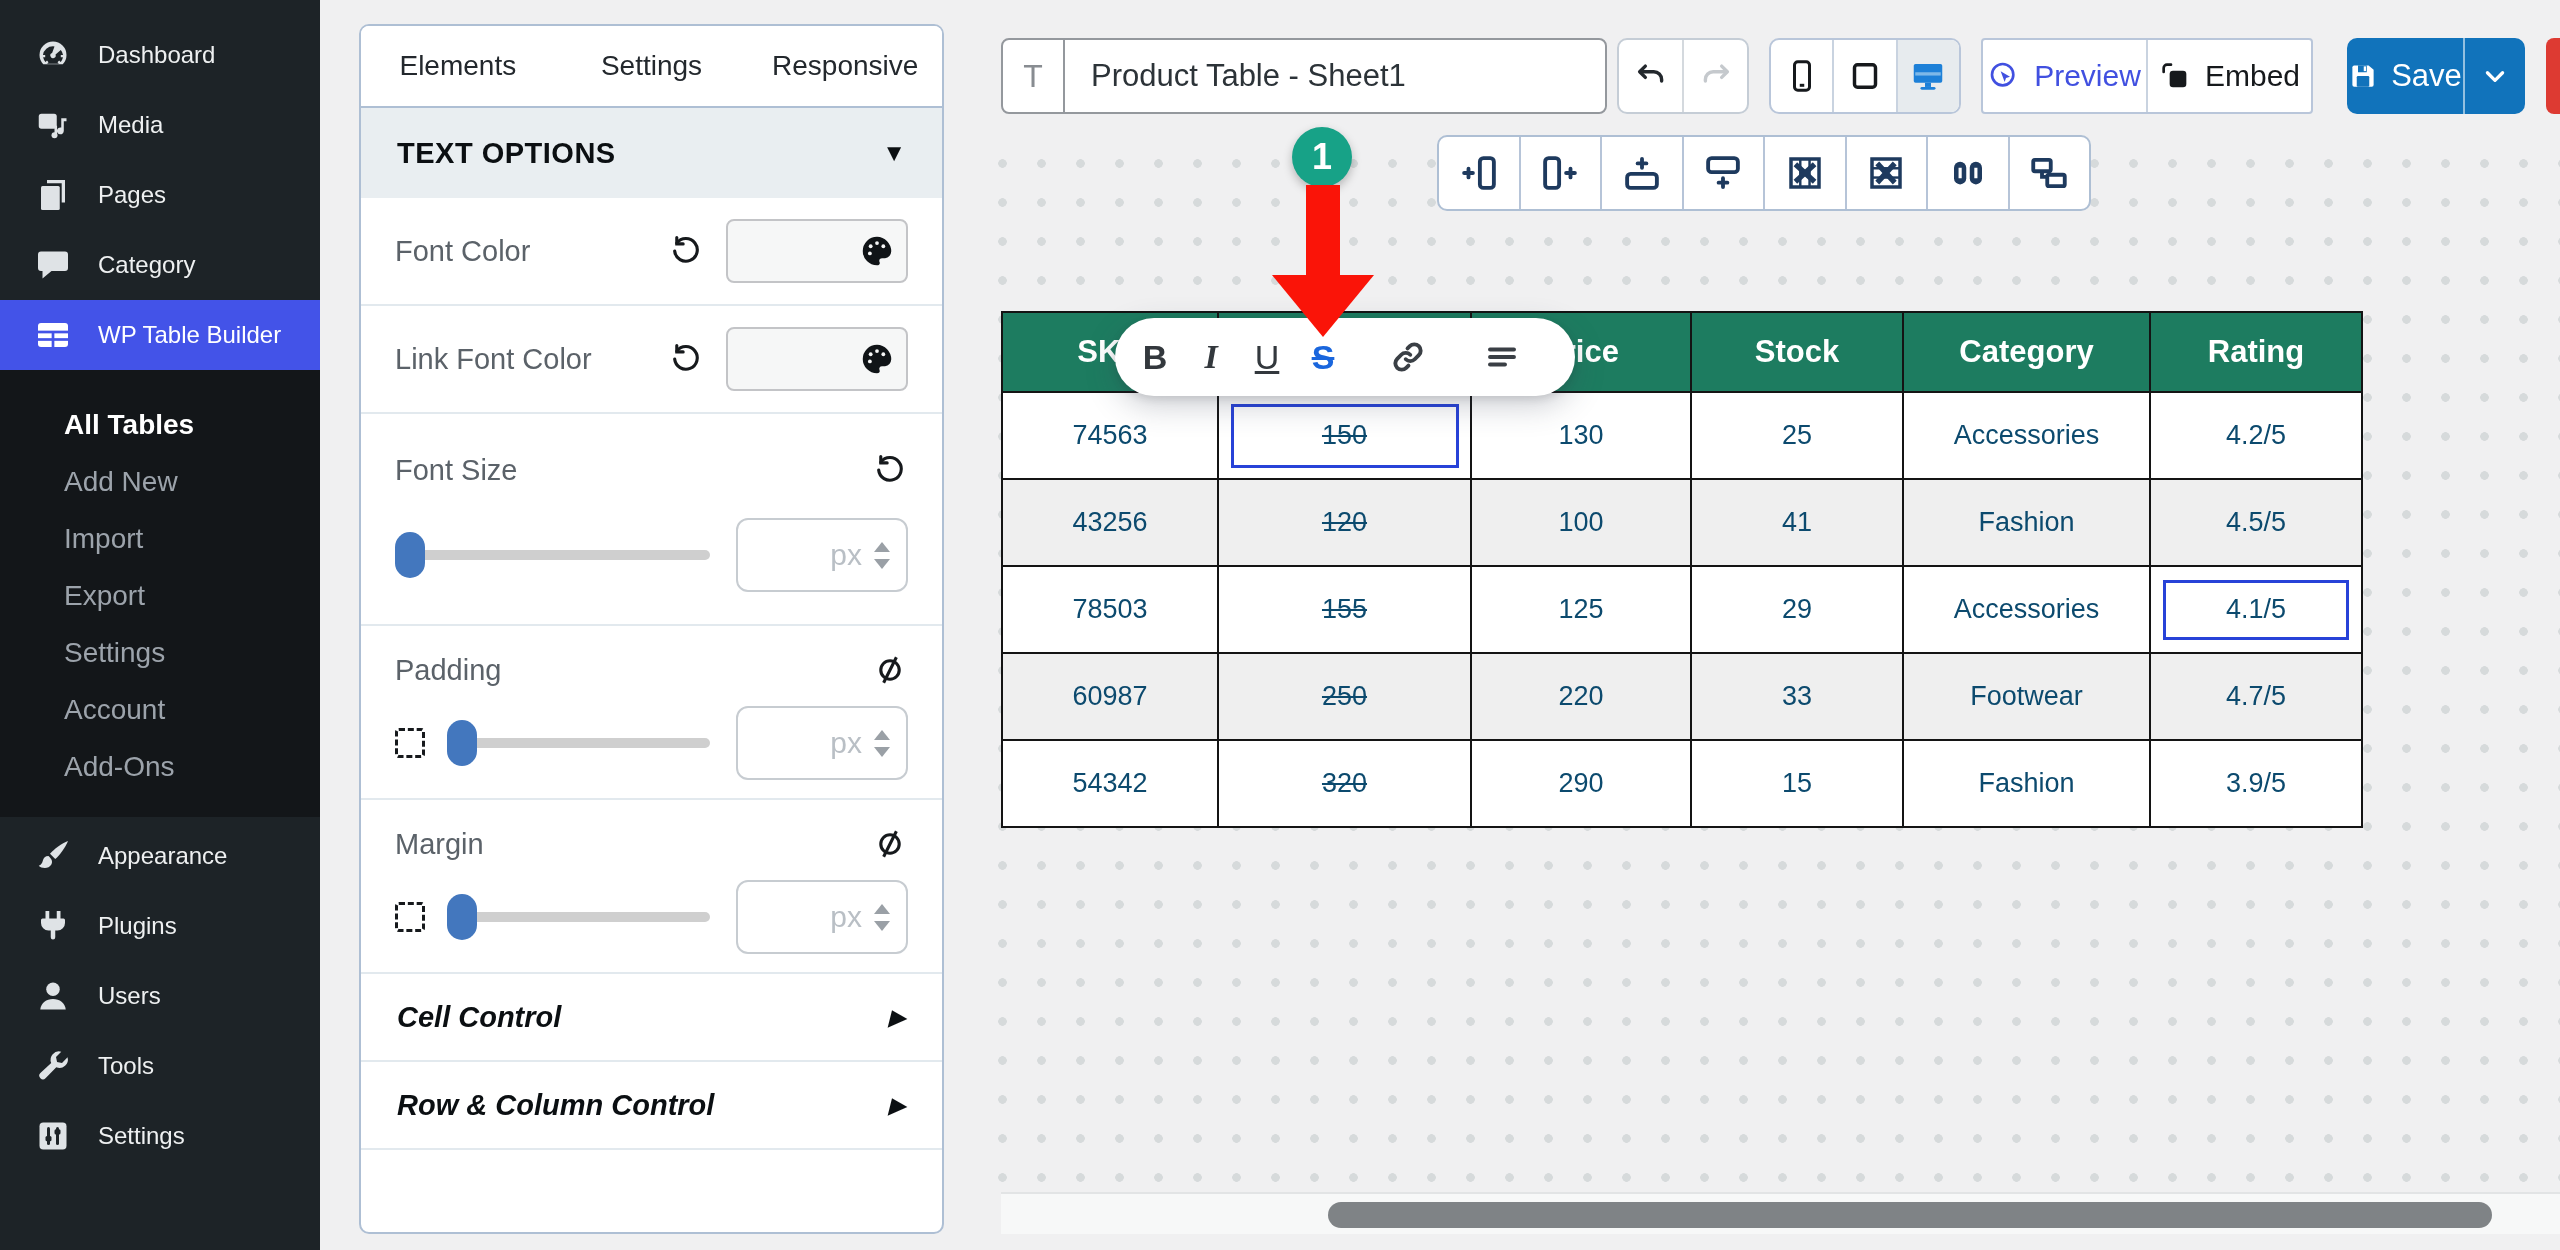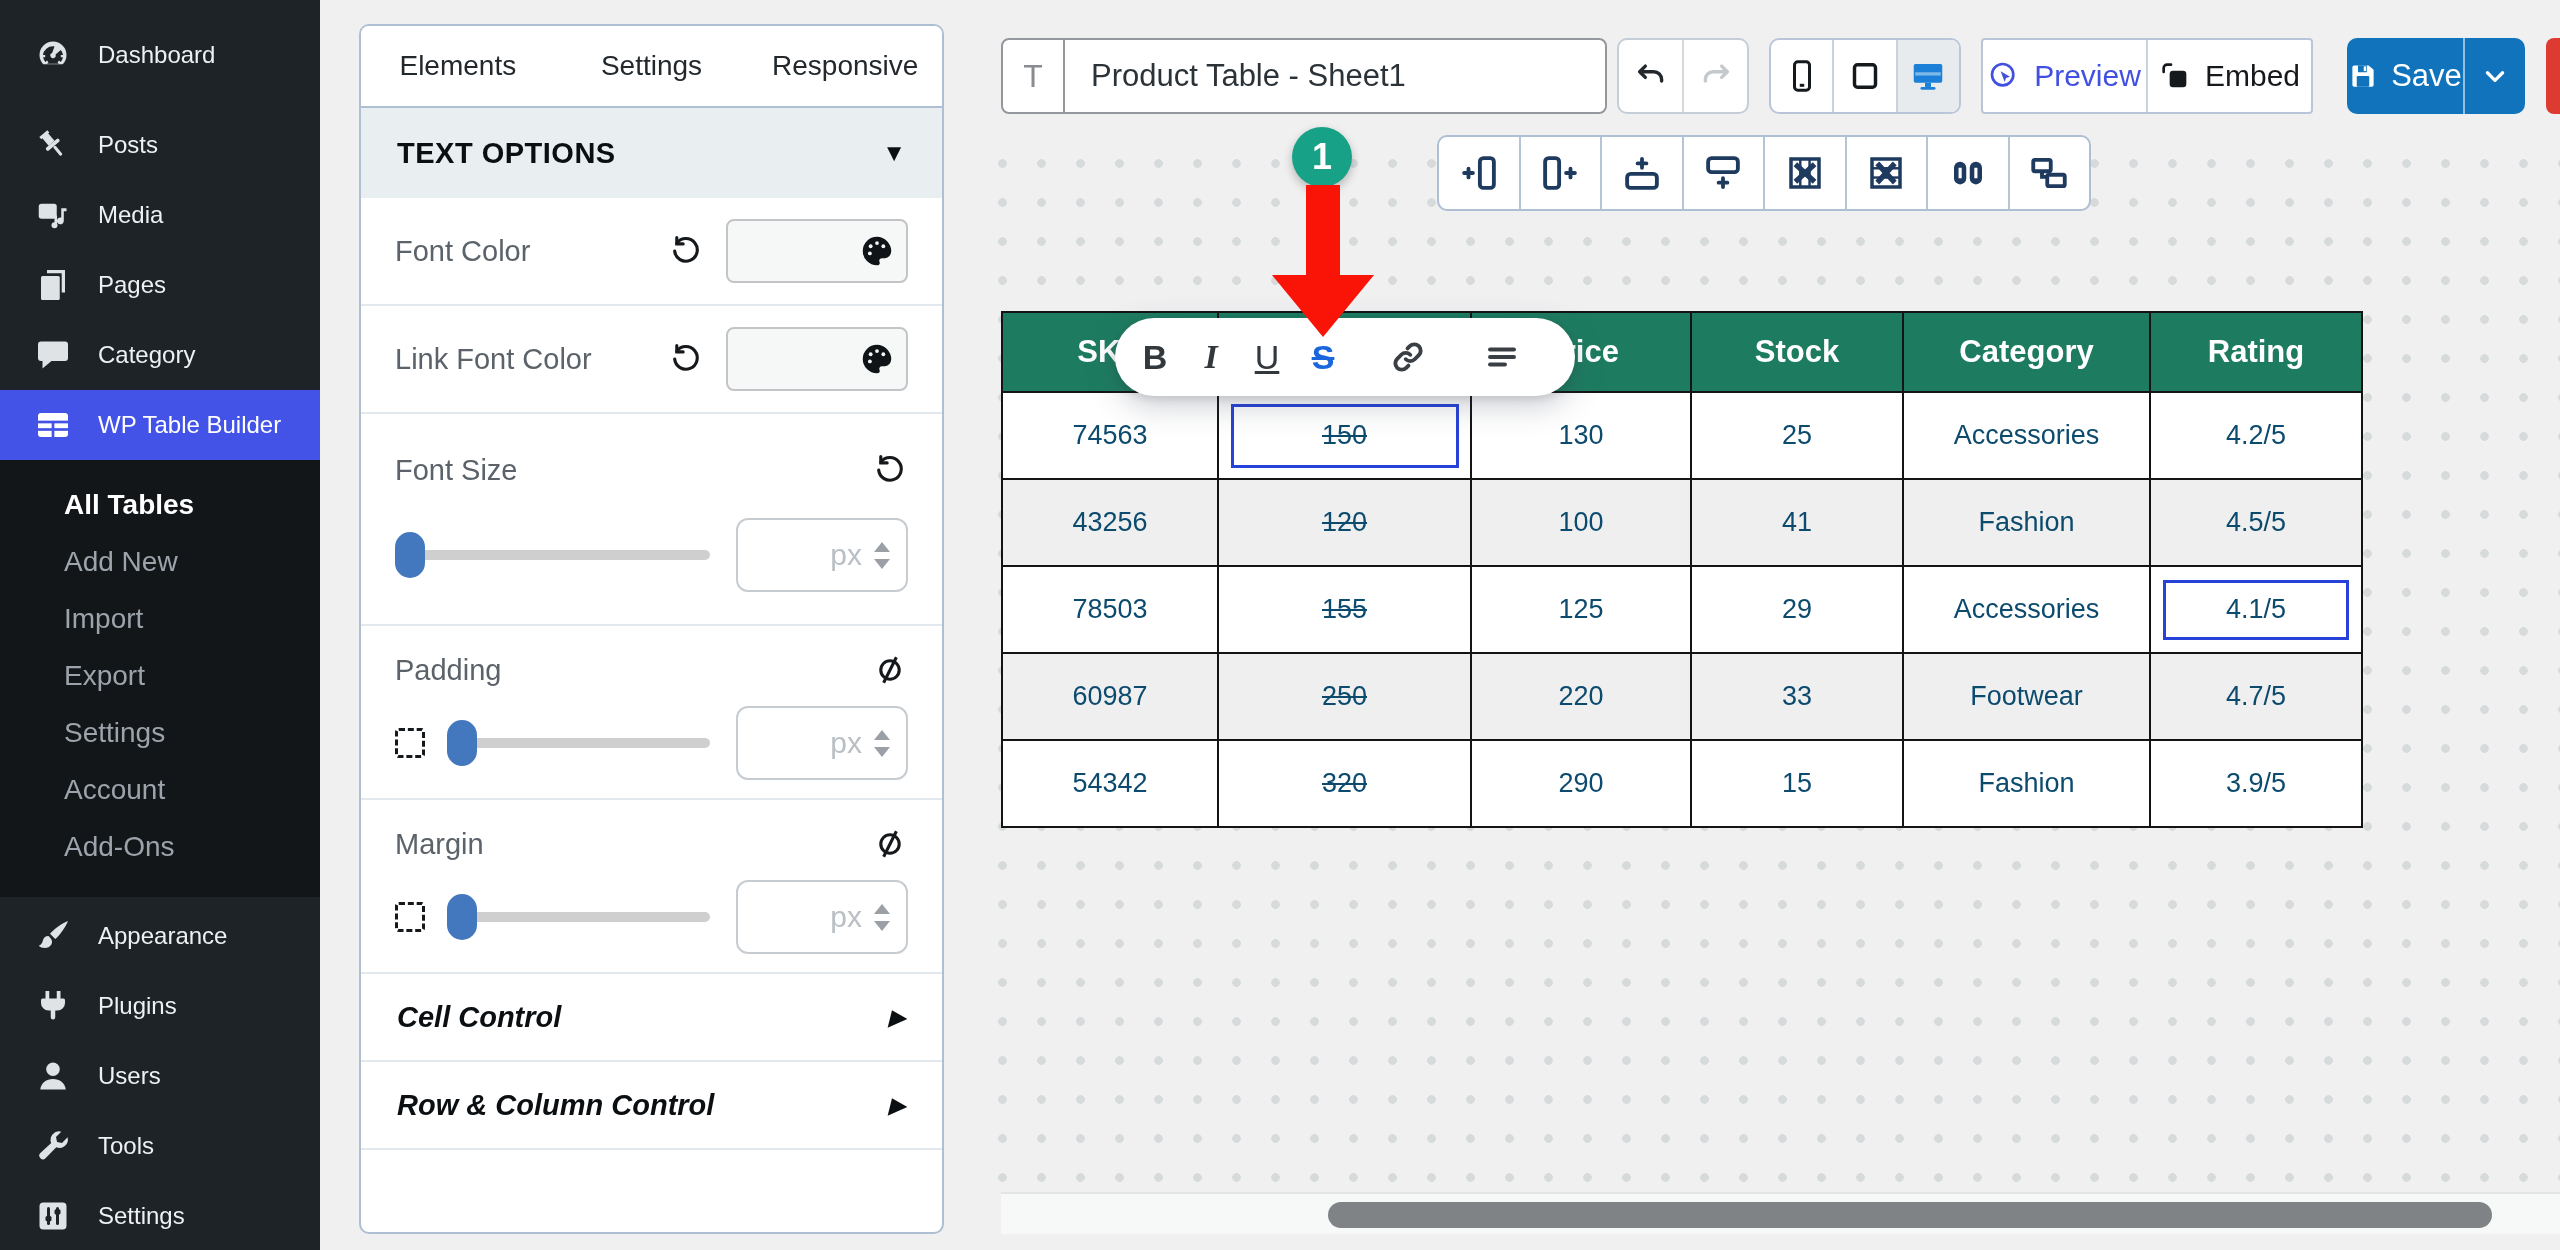--- a/index.html
+++ b/index.html
@@ -9,21 +9,21 @@
 
   
   .admin-sidebar { position:absolute; left:0; top:0; width:320px; height:1250px; background:var(--sidebar-bg,#1d2327); z-index:5; }
   .menu-item { display:flex; align-items:center; gap:26px; height:70px; padding-left:34px; color:#eef0f1; font-size:24px; cursor:pointer; text-decoration:none; }
   .menu-item .mi-icon { width:38px; height:38px; display:flex; align-items:center; justify-content:center; color:#dfe3e6; flex:0 0 38px; }
   .menu-item .mi-icon svg { width:36px; height:36px; }
   .mt-first { margin-top:20px; }
   .mt-extra { margin-top:20px; }
   .menu-item.active { background:var(--sidebar-highlight,#4353e8); color:#fff; }
   .menu-item.active .mi-icon { color:#fff; }
-  .submenu { display:block; background:#131619; padding:16px 0 22px 0; }
+  .submenu { display:block; background:#131619; padding:26px 0 22px 0; }
   .submenu-item { display:block; height:57px; line-height:57px; padding-left:64px; font-size:28px; color:#9ca3ab; text-decoration:none; }
   .submenu-item.current { color:#ffffff; font-weight:600; }
   .menu-bottom { margin-top:4px; }
 
   
   .builder-panel { position:absolute; left:359px; top:24px; width:585px; height:1210px; background:#fff; border:2px solid #aebfd4; border-radius:10px; overflow:hidden; z-index:6; }
   .panel-tabs { height:82px; display:flex; align-items:center; border-bottom:2px solid #aebfd4; background:#fff; }
   .panel-tab { flex:1; text-align:center; font-size:28px; color:#23282d; cursor:pointer; }
   .section-header { height:90px; background:#e9eef1; display:flex; align-items:center; justify-content:space-between; padding:0 36px; }
   .section-header .sh-label { font-weight:700; font-size:29px; color:#0b0f12; letter-spacing:.5px; }
@@ -134,33 +134,20 @@
 
   <aside class="admin-sidebar">
     <nav>
       <a class="menu-item mt-first">
         <span class="mi-icon">
           <svg viewBox="0 0 24 24" fill="currentColor">
               <path d="M12 3a9 9 0 0 0-9 9c0 2.4.95 4.6 2.5 6.2h13A8.97 8.97 0 0 0 21 12a9 9 0 0 0-9-9zm0 3.2 1 .1-1.6 4.3a1.8 1.8 0 1 0 2.3 1.1l3.5-3.1A6.7 6.7 0 0 1 18.7 12h-1.5v1.5h1.4c-.2 1.2-.7 2.3-1.5 3.2l-1-1-1.1 1.1.9 1h-7.8l.9-1L8 15.7l-1 1A6.9 6.9 0 0 1 5.4 13.5h1.4V12H5.3A6.75 6.75 0 0 1 12 6.2z"></path>
             </svg>
         </span>
         <span class="mi-label">Dashboard</span>
-      </a>
-      <a class="menu-item mt-extra">
-        <span class="mi-icon">
-          <svg viewBox="0 0 24 24" fill="currentColor">
-              <g transform="rotate(-40 12 12)">
-                <rect x="8.5" y="2" width="7" height="2"></rect>
-                <rect x="9.5" y="3.5" width="5" height="7"></rect>
-                <rect x="6.5" y="10.5" width="11" height="2.5" rx="1"></rect>
-                <rect x="11" y="13" width="2" height="8" rx="1"></rect>
-              </g>
-            </svg>
-        </span>
-        <span class="mi-label">Posts</span>
       </a>
       <a class="menu-item">
         <span class="mi-icon">
           <svg viewBox="0 0 24 24" fill="currentColor">
               <rect x="2.5" y="4.5" width="12" height="10" rx="1.8"></rect>
               <path d="M17.5 7.5h3.5v2h-1.8v6.4a2.3 2.3 0 1 1-1.7-2.2z"></path>
               <circle cx="13" cy="18.8" r="2"></circle>
               <rect x="13" y="12.5" width="1.7" height="6.3"></rect>
             </svg>
         </span>

